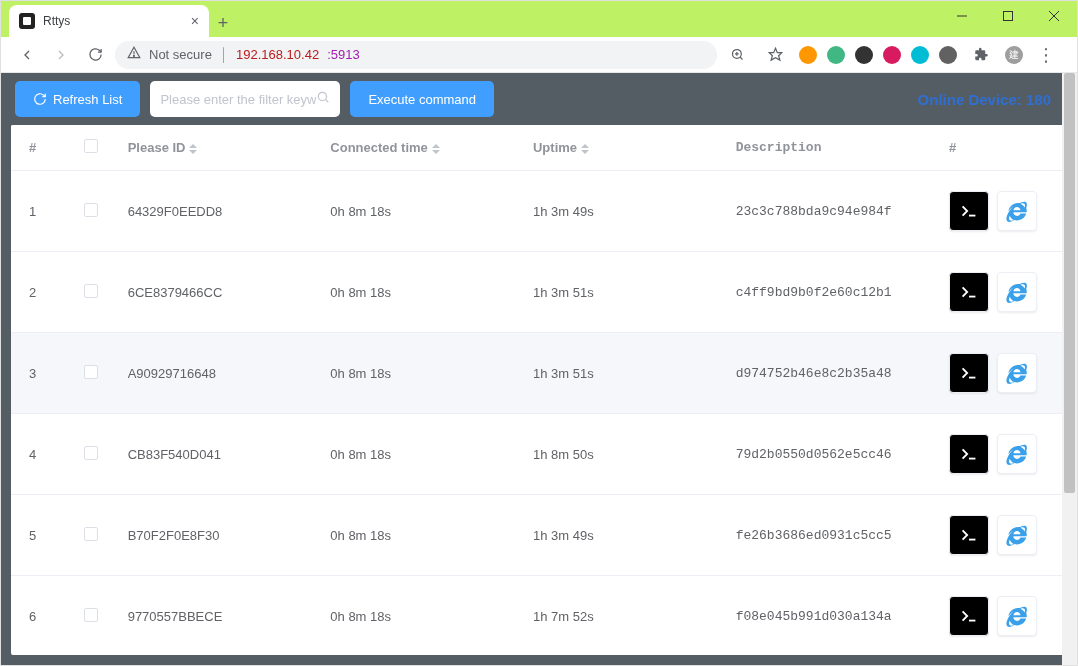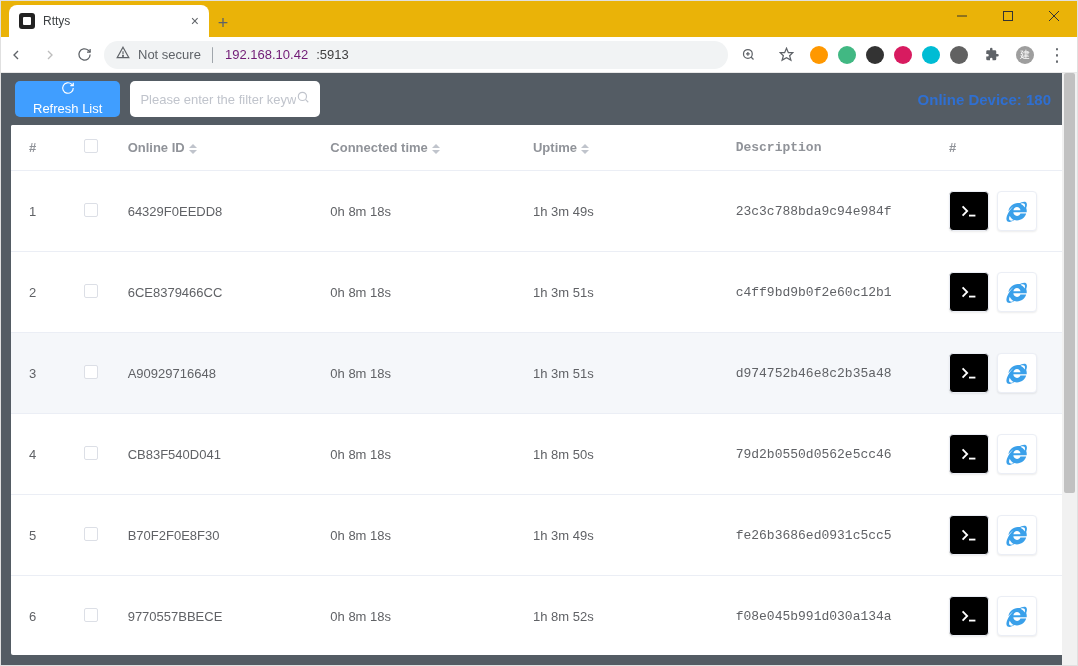--- a/index.html
+++ b/index.html
@@ -1,46 +1,46 @@
 <!DOCTYPE html>
 <html><head>
   <meta charset="utf-8">
   <style>
     * { box-sizing: border-box; margin: 0; padding: 0; }
     body { font-family: -apple-system, BlinkMacSystemFont, "Segoe UI", Arial, sans-serif; background:#fff; color:#333; }
 
     
     .chrome { width:1078px; height:666px; background:#fff; overflow:hidden; position:relative; border:1px solid #e0e0e0; }
-    .tabbar { height:36px; background:#eab308; display:flex; align-items:flex-end; padding-left:8px; }
+    .tabbar { height:36px; background:#bef264; display:flex; align-items:flex-end; padding-left:8px; }
     .tab { width:200px; height:32px; background:#fff; border-radius:8px 8px 0 0; display:flex; align-items:center; padding:0 10px; font-size:12px; color:#3c4043; gap:8px; }
     .tab .favicon { width:16px; height:16px; background:#222; border-radius:3px; display:flex; align-items:center; justify-content:center; }
     .tab .favicon::after { content:""; width:8px; height:8px; background:#fff; border-radius:1px; }
     .tab .title { flex:1; overflow:hidden; text-overflow:ellipsis; white-space:nowrap; }
     .tab .close { color:#5f6368; font-size:14px; cursor:pointer; }
     .newtab { width:28px; height:28px; display:flex; align-items:center; justify-content:center; color:#5f6368; font-size:18px; cursor:pointer; }
     .winctrls { position:absolute; right:0; top:0; height:36px; display:flex; }
     .winbtn { width:46px; height:30px; display:flex; align-items:center; justify-content:center; color:#444; font-size:12px; cursor:pointer; }
     .winbtn svg { width:10px; height:10px; }
 
-    .addrbar { height:36px; background:#fff; display:flex; align-items:center; padding:0 1px; gap:6px; border-bottom:1px solid #e8e8e8; }
+    .addrbar { height:36px; background:#fff; display:flex; align-items:center; padding:0 12px; gap:6px; border-bottom:1px solid #e8e8e8; }
     .navbtn { width:28px; height:28px; display:flex; align-items:center; justify-content:center; color:#5f6368; cursor:pointer; border-radius:50%; }
     .navbtn.disabled { color:#bdbdbd; cursor:default; }
     .omnibox { flex:1; height:28px; background:#f1f3f4; border-radius:14px; display:flex; align-items:center; padding:0 12px; font-size:13px; color:#202124; gap:8px; max-width:680px; }
     .warn-icon { color:#5f6368; }
     .omnibox .not-secure { color:#5f6368; }
     .omnibox .pipe { color:#9aa0a6; }
-    .omnibox .url { color:#701a75; }
+    .omnibox .url { color:#b91c1c; }
     .ext-icons { display:flex; align-items:center; gap:10px; margin-left:auto; padding-right:6px; }
     .exticon { width:18px; height:18px; border-radius:50%; display:flex; align-items:center; justify-content:center; font-size:10px; color:#fff; cursor:pointer; }
     .extmore { color:#5f6368; font-size:18px; cursor:pointer; padding:0 4px; }
 
     
     .page { position:absolute; left:0; right:0; top:72px; bottom:0; background:#545c64; padding:0; overflow:hidden; }
     .toolbar { height:52px; display:flex; align-items:center; padding:0 14px; gap:10px; }
-    .btn { height:36px; padding:0 18px; border:none; border-radius:5px; background:#409eff; color:#fff; font-size:13px; display:inline-flex; align-items:center; gap:6px; cursor:pointer;flex-direction:column; }
+    .btn { height:36px; padding:0 18px; border:none; border-radius:5px; background:#409eff; color:#fff; font-size:13px; display:inline-flex; align-items:center; gap:6px; cursor:pointer; }
     .filter { height:36px; width:190px; background:#fff; border-radius:5px; display:flex; align-items:center; padding:0 10px; }
     .filter input { border:none; outline:none; width:100%; font-size:13px; color:#333; background:transparent; }
     .filter input::placeholder { color:#c0c4cc; }
     .filter .search-ic { color:#c0c4cc; }
     .online { margin-left:auto; color:#2f6fd1; font-size:15px; font-weight:600; padding-right:12px; }
 
     .table-wrap { margin:0 10px 10px 10px; background:#fff; border-radius:2px; overflow:hidden; height:calc(100% - 62px); display:flex; flex-direction:column; }
     table { width:100%; border-collapse:collapse; }
     thead th { text-align:left; font-size:13px; color:#909399; font-weight:600; padding:14px 10px; border-bottom:1px solid #ebeef5; background:#fff; }
     tbody td { font-size:13px; color:#606266; padding:20px 10px; border-bottom:1px solid #ebeef5; vertical-align:middle; }
@@ -121,21 +121,21 @@
       </div>
     <div class="omnibox">
       <span class="warn-icon"><svg width="14" height="14" viewBox="0 0 24 24" fill="none" stroke="#5f6368" stroke-width="2">
             <path d="M12 2 L22 20 L2 20 Z"></path>
             <line x1="12" y1="9" x2="12" y2="14"></line>
             <circle cx="12" cy="17" r="0.8" fill="#5f6368"></circle>
           </svg></span>
       <span class="not-secure">Not secure</span>
       <span class="pipe">│</span>
       <span class="url">192.168.10.42</span>
-        <span style="color:#404040">:5913</span>
+        <span style="color:#a21caf">:5913</span>
     </div>
     <div class="ext-icons">
       <span class="navbtn">
           <svg width="15" height="15" viewBox="0 0 24 24" fill="none" stroke="#5f6368" stroke-width="2">
             <circle cx="11" cy="11" r="7"></circle>
             <line x1="11" y1="8" x2="11" y2="14"></line>
             <line x1="8" y1="11" x2="14" y2="11"></line>
             <line x1="20" y1="20" x2="16" y2="16"></line>
           </svg>
         </span>
@@ -169,30 +169,33 @@
           </svg>
         <span>Refresh List</span>
       </button>
       <div class="filter">
         <input type="text" placeholder="Please enter the filter keyword" style="">
         <span class="search-ic"><svg width="14" height="14" viewBox="0 0 24 24" fill="none" stroke="#c0c4cc" stroke-width="2">
               <circle cx="11" cy="11" r="7"></circle>
               <line x1="21" y1="21" x2="16.65" y2="16.65"></line>
             </svg></span>
       </div>
+      <button class="btn">
+        <span>Execute command</span>
+      </button>
       <div class="online">Online Device: 180</div>
     </div>
 
     <div class="table-wrap">
       <table>
         <thead>
           <tr>
             <th class="col-idx">#</th>
             <th class="col-chk"><span class="chk"></span></th>
-            <th class="col-dev"><span>Online ID</span><span class="sort-ic">
+            <th class="col-dev"><span>Please ID</span><span class="sort-ic">
                   <span class="up"></span>
                   <span class="down"></span>
                 </span></th>
             <th class="col-conn"><span>Connected time</span><span class="sort-ic">
                   <span class="up"></span>
                   <span class="down"></span>
                 </span></th>
             <th class="col-up"><span>Uptime</span><span class="sort-ic">
                   <span class="up"></span>
                   <span class="down"></span>
@@ -328,21 +331,21 @@
                       </svg>
                     </div>
                   </div>
                 </td>
               </tr>
               <tr>
                 <td class="col-idx">6</td>
                 <td class="col-chk"><span class="chk"></span></td>
                 <td class="col-dev">9770557BBECE</td>
                 <td class="col-conn">0h 8m 18s</td>
-                <td class="col-up">1h 8m 52s</td>
+                <td class="col-up">1h 7m 52s</td>
                 <td class="col-desc">f08e045b991d030a134a</td>
                 <td class="col-act">
                   <div class="action-cell">
                     <div class="iconbtn terminal">
                       <svg viewBox="0 0 24 24">
                         <rect width="24" height="24" fill="#000"></rect>
                         <polyline points="5 7 10 12 5 17" fill="none" stroke="#fff" stroke-width="2"></polyline>
                         <line x1="12" y1="17" x2="19" y2="17" stroke="#fff" stroke-width="2"></line>
                       </svg>
                     </div>

